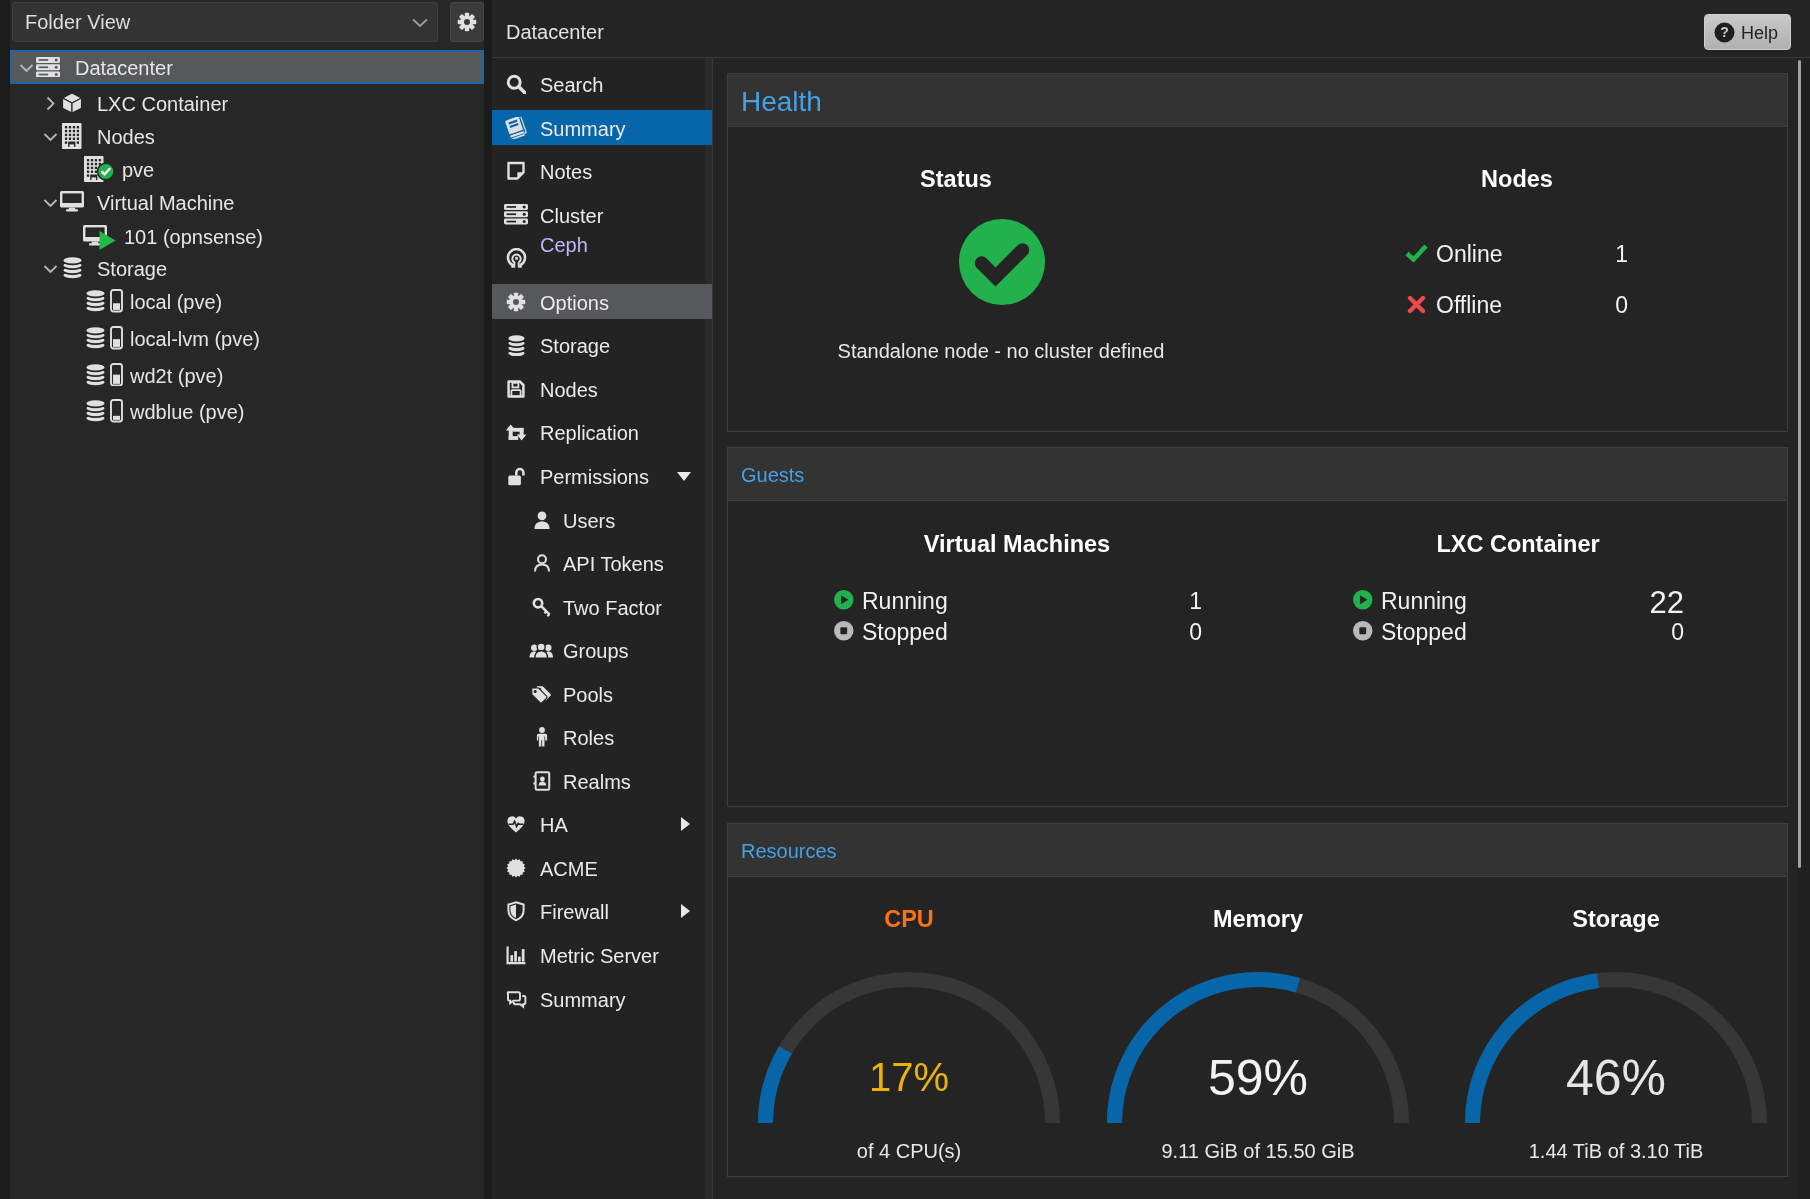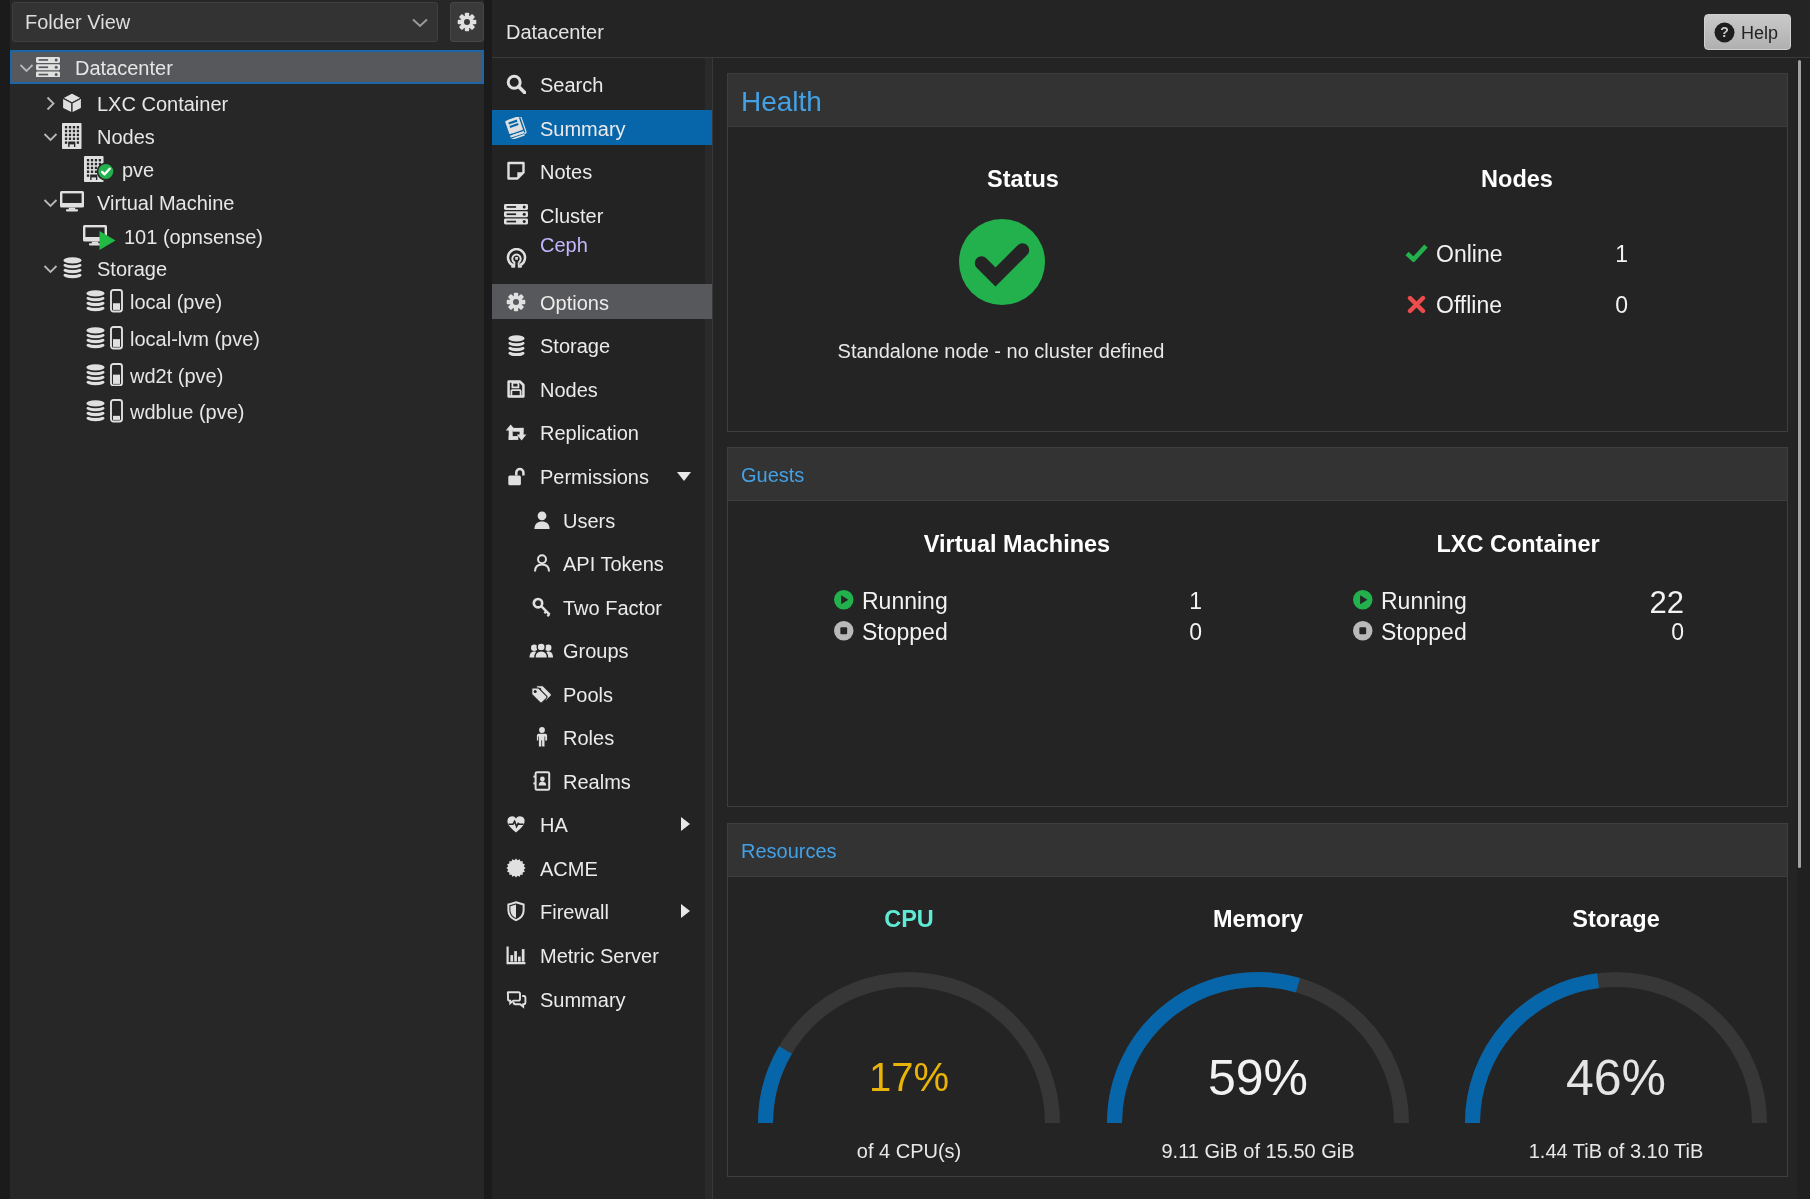--- a/index.html
+++ b/index.html
@@ -359,21 +359,21 @@
 <div class="t" style="left:1741px;top:32px;color:#222222;font-size:18px">Help</div>
 <div class="abs" style="left:727px;top:73px;width:1061px;height:53px;background:#333333;border:1px solid #3e3e3e;border-bottom:none;box-sizing:border-box"></div>
 <div class="t" style="left:741px;top:100.0px;color:#43a1e6;font-size:28px">Health</div>
 <div class="abs" style="left:727px;top:126px;width:1061px;height:306px;background:#242424;border:1px solid #3e3e3e;box-sizing:border-box"></div>
 <div class="abs" style="left:727px;top:447px;width:1061px;height:53px;background:#333333;border:1px solid #3e3e3e;border-bottom:none;box-sizing:border-box"></div>
 <div class="t" style="left:741px;top:474.0px;color:#43a1e6;font-size:20px">Guests</div>
 <div class="abs" style="left:727px;top:500px;width:1061px;height:307px;background:#242424;border:1px solid #3e3e3e;box-sizing:border-box"></div>
 <div class="abs" style="left:727px;top:823px;width:1061px;height:53px;background:#333333;border:1px solid #3e3e3e;border-bottom:none;box-sizing:border-box"></div>
 <div class="t" style="left:741px;top:850.0px;color:#43a1e6;font-size:20px">Resources</div>
 <div class="abs" style="left:727px;top:876px;width:1061px;height:301px;background:#242424;border:1px solid #3e3e3e;box-sizing:border-box"></div>
-<div class="tc" style="left:1023px;top:178px;font-size:23.5px;font-weight:bold;color:#ffffff">Status</div>
+<div class="tc" style="left:956px;top:178px;font-size:23.5px;font-weight:bold;color:#ffffff">Status</div>
 <div class="tc" style="left:1517px;top:178px;font-size:23.5px;font-weight:bold;color:#ffffff">Nodes</div>
 <svg width="88" height="88" viewBox="0 0 88 88" style="position:absolute;left:957.5px;top:217.5px">
     <circle cx="44" cy="44" r="43" fill="#22b14c"></circle>
     <path d="M23.5,45 L37.5,59 L64.5,32" stroke="#242424" stroke-width="13.5" fill="none" stroke-linecap="round" stroke-linejoin="miter"></path>
   </svg>
 <div class="tc" style="left:1001px;top:350px;font-size:20px;color:#e8e8e8">Standalone node - no cluster defined</div>
 <svg width="23" height="19" viewBox="0 0 23 19" style="position:absolute;left:1405px;top:243px">
     <path d="M2,10.5 L8.5,16.5 L21,3" stroke="#22b14c" stroke-width="4.6" fill="none"></path>
   </svg>
 <div class="t" style="left:1436px;top:253px;font-size:23px;color:#f2f2f2">Online</div>
@@ -410,21 +410,21 @@
 <div class="t" style="left:1381px;top:631px;font-size:23px;color:#f2f2f2">Stopped</div>
 <div class="tr" style="left:1684px;top:631px;font-size:23px">0</div>
 <svg width="1810" height="1199" viewBox="0 0 1810 1199" style="position:absolute;left:0;top:0;pointer-events:none">
     <path d="M 765.5,1123.0 A 143.5,143.5 0 0 1 1052.5,1123.0" stroke="#373737" stroke-width="15" fill="none"></path>
     <path d="M 765.5,1123.0 A 143.5,143.5 0 0 1 785.5,1050.0" stroke="#0766aa" stroke-width="15" fill="none"></path>
     <path d="M 1114.5,1123.0 A 143.5,143.5 0 0 1 1401.5,1123.0" stroke="#373737" stroke-width="15" fill="none"></path>
     <path d="M 1114.5,1123.0 A 143.5,143.5 0 0 1 1298.0,985.2" stroke="#0766aa" stroke-width="15" fill="none"></path>
     <path d="M 1472.5,1123.0 A 143.5,143.5 0 0 1 1759.5,1123.0" stroke="#373737" stroke-width="15" fill="none"></path>
     <path d="M 1472.5,1123.0 A 143.5,143.5 0 0 1 1598.0,980.6" stroke="#0766aa" stroke-width="15" fill="none"></path>
   </svg>
-<div class="tc" style="left:909px;top:918px;font-size:23.5px;font-weight:bold;color:#5eead4">CPU</div>
+<div class="tc" style="left:909px;top:918px;font-size:23.5px;font-weight:bold;color:#f97316">CPU</div>
 <div class="tc" style="left:1258px;top:918px;font-size:23.5px;font-weight:bold;color:#ffffff">Memory</div>
 <div class="tc" style="left:1616px;top:918px;font-size:23.5px;font-weight:bold;color:#ffffff">Storage</div>
 <div class="tc" style="left:909px;top:1077px;font-size:40px;color:#eab308;transform:translate(-50%,-48%)">17%</div>
 <div class="tc" style="left:1258px;top:1077px;font-size:50px;color:#f2f2f2;transform:translate(-50%,-48%)">59%</div>
 <div class="tc" style="left:1616px;top:1077px;font-size:50px;color:#e5e5e5;transform:translate(-50%,-48%)">46%</div>
 <div class="tc" style="left:909px;top:1150px;font-size:20px;color:#e8e8e8">of 4 CPU(s)</div>
 <div class="tc" style="left:1258px;top:1150px;font-size:20px;color:#e8e8e8">9.11 GiB of 15.50 GiB</div>
 <div class="tc" style="left:1616px;top:1150px;font-size:20px;color:#e8e8e8">1.44 TiB of 3.10 TiB</div>
 <div class="abs" style="left:1797px;top:58px;width:13px;height:1141px;background:#202020"></div>
 <div class="abs" style="left:1797.5px;top:60px;width:3.5px;height:808px;background:#a2a2a2;border-radius:2px"></div>

